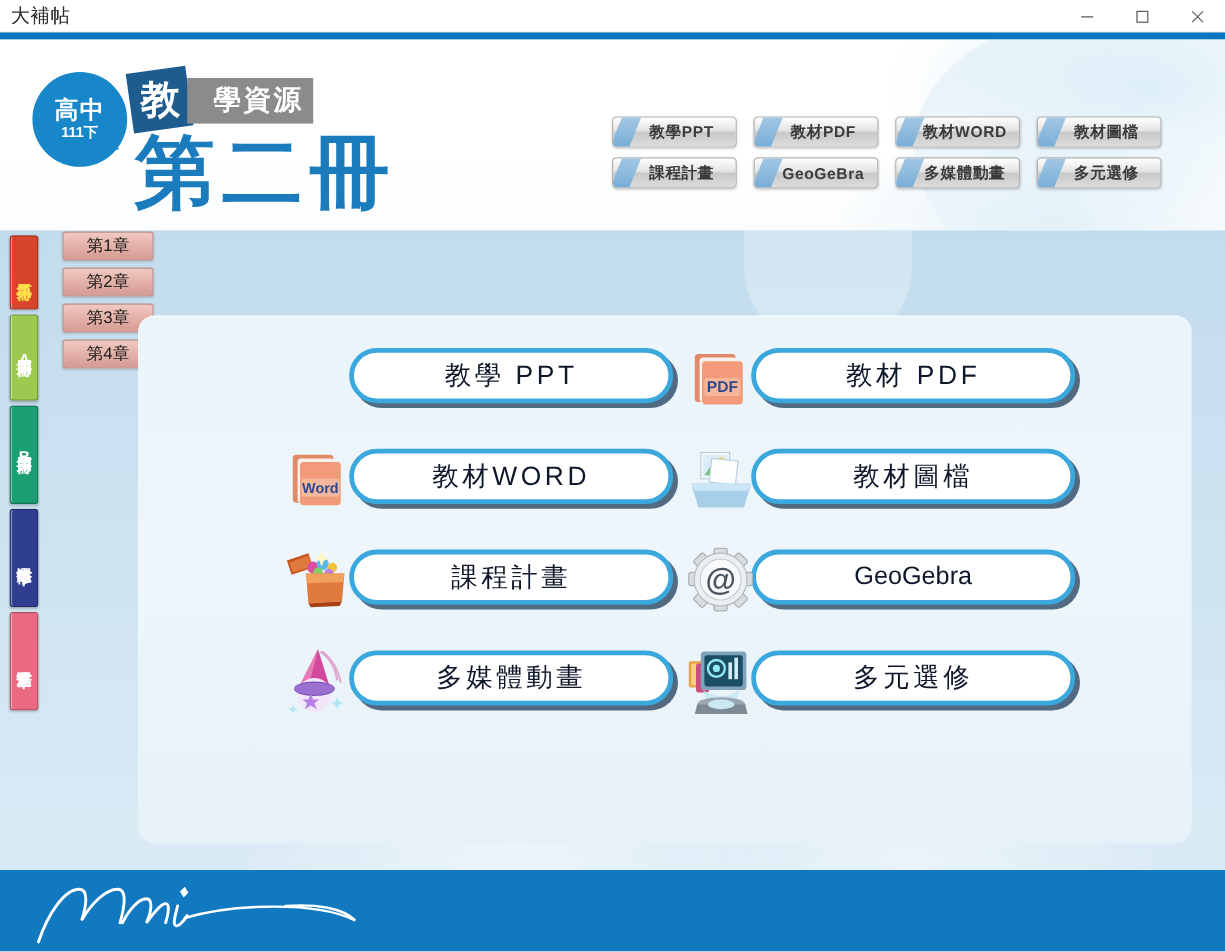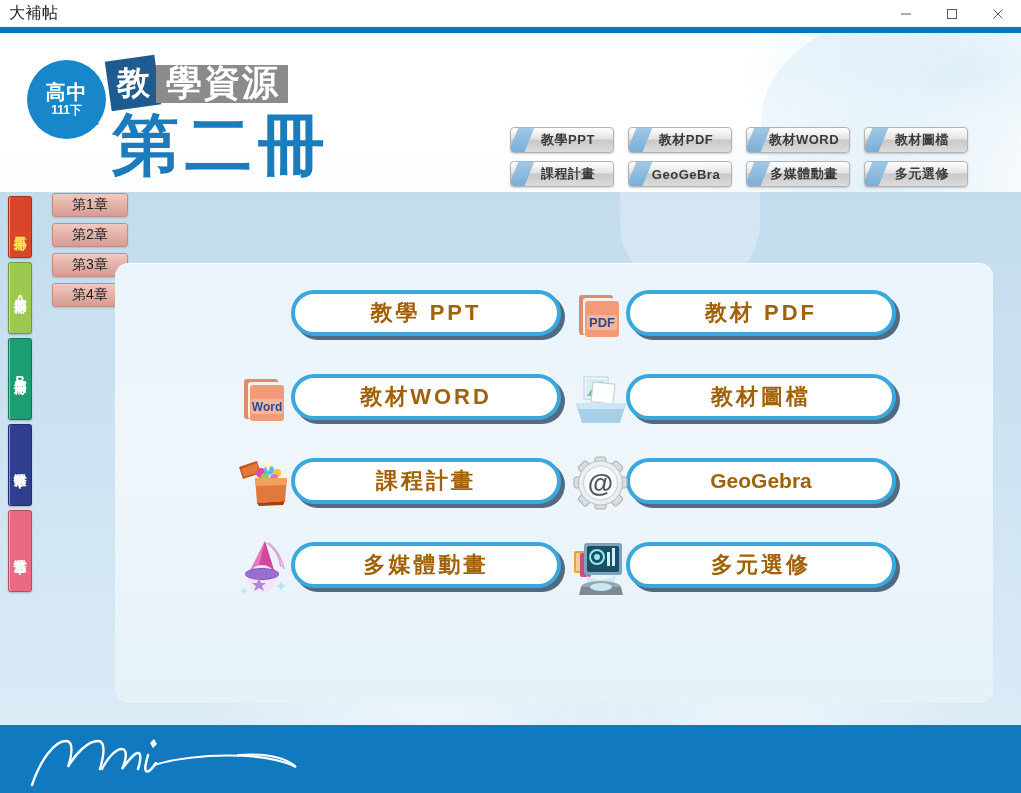--- a/index.html
+++ b/index.html
@@ -64,30 +64,30 @@
     background: #1e5b8e; transform: rotate(-8deg);
     display: flex; align-items: center; justify-content: center;
   }
   .logo-jiao span { color: #fff; font-size: 33px; font-weight: 700; transform: rotate(8deg); }
   .logo-xueziyuan {
     position: absolute; left: 156px; top: 32px; height: 38px;
     background: #8b8b8b; padding: 1px 8px 2px 10px;
     display: flex; align-items: center;
   }
   .logo-xueziyuan span {
-    color: #ffffff; font-size: 36px; font-weight: 700; letter-spacing: 2px;
+    color: #ffffff; font-size: 23px; font-weight: 700; letter-spacing: 2px; margin-left: 12px;
   }
   .logo-volume {
     position: absolute; left: 112px; top: 78px;
     color: #1a7bbd; font-size: 67px; font-weight: 700; letter-spacing: 6px;
     line-height: 1; white-space: nowrap;
   }
 
   
-  .topnav { position: absolute; left: 510px; top: 94px; width: 480px; }
+  .topnav { position: absolute; left: 510px; top: 64px; width: 480px; }
   .topnav-row { display: flex; gap: 14px; margin-bottom: 8px; }
   .topnav-btn {
     position: relative; width: 104px; height: 26px;
     background: linear-gradient(180deg, #ffffff 0%, #e3e3e3 45%, #c9c9c9 52%, #dcdcdc 100%);
     border: 1px solid #b3b3b3; border-radius: 4px;
     display: flex; align-items: center; justify-content: center;
     box-shadow: 0 1px 2px rgba(0,0,0,.18);
     overflow: hidden; cursor: pointer;
   }
   .topnav-btn .slash {
@@ -151,21 +151,21 @@
   .item {
     position: absolute; width: 340px; height: 62px; cursor: pointer;
   }
   .item .pill {
     position: absolute; left: 56px; top: 5px; width: 270px; height: 46px;
     background: #ffffff; border: 4px solid #3aa8dd; border-radius: 24px;
     box-shadow: 4px 4px 0 rgba(30,60,90,.75);
     display: flex; align-items: center; justify-content: center;
   }
   .item .pill-label {
-    font-size: 22px; font-weight: 700; color: #a16207; letter-spacing: 3px;
+    font-size: 22px; font-weight: 400; color: #0f172a; letter-spacing: 3px;
     white-space: nowrap;
   }
   .item .pill-label.latin { letter-spacing: 0px; font-size: 21px; }
   .item .icon {
     position: absolute; left: 0; top: 0; width: 62px; height: 62px; z-index: 3;
   }
   .item .icon svg { display: block; width: 62px; height: 62px; }
 
   
   .footer {

